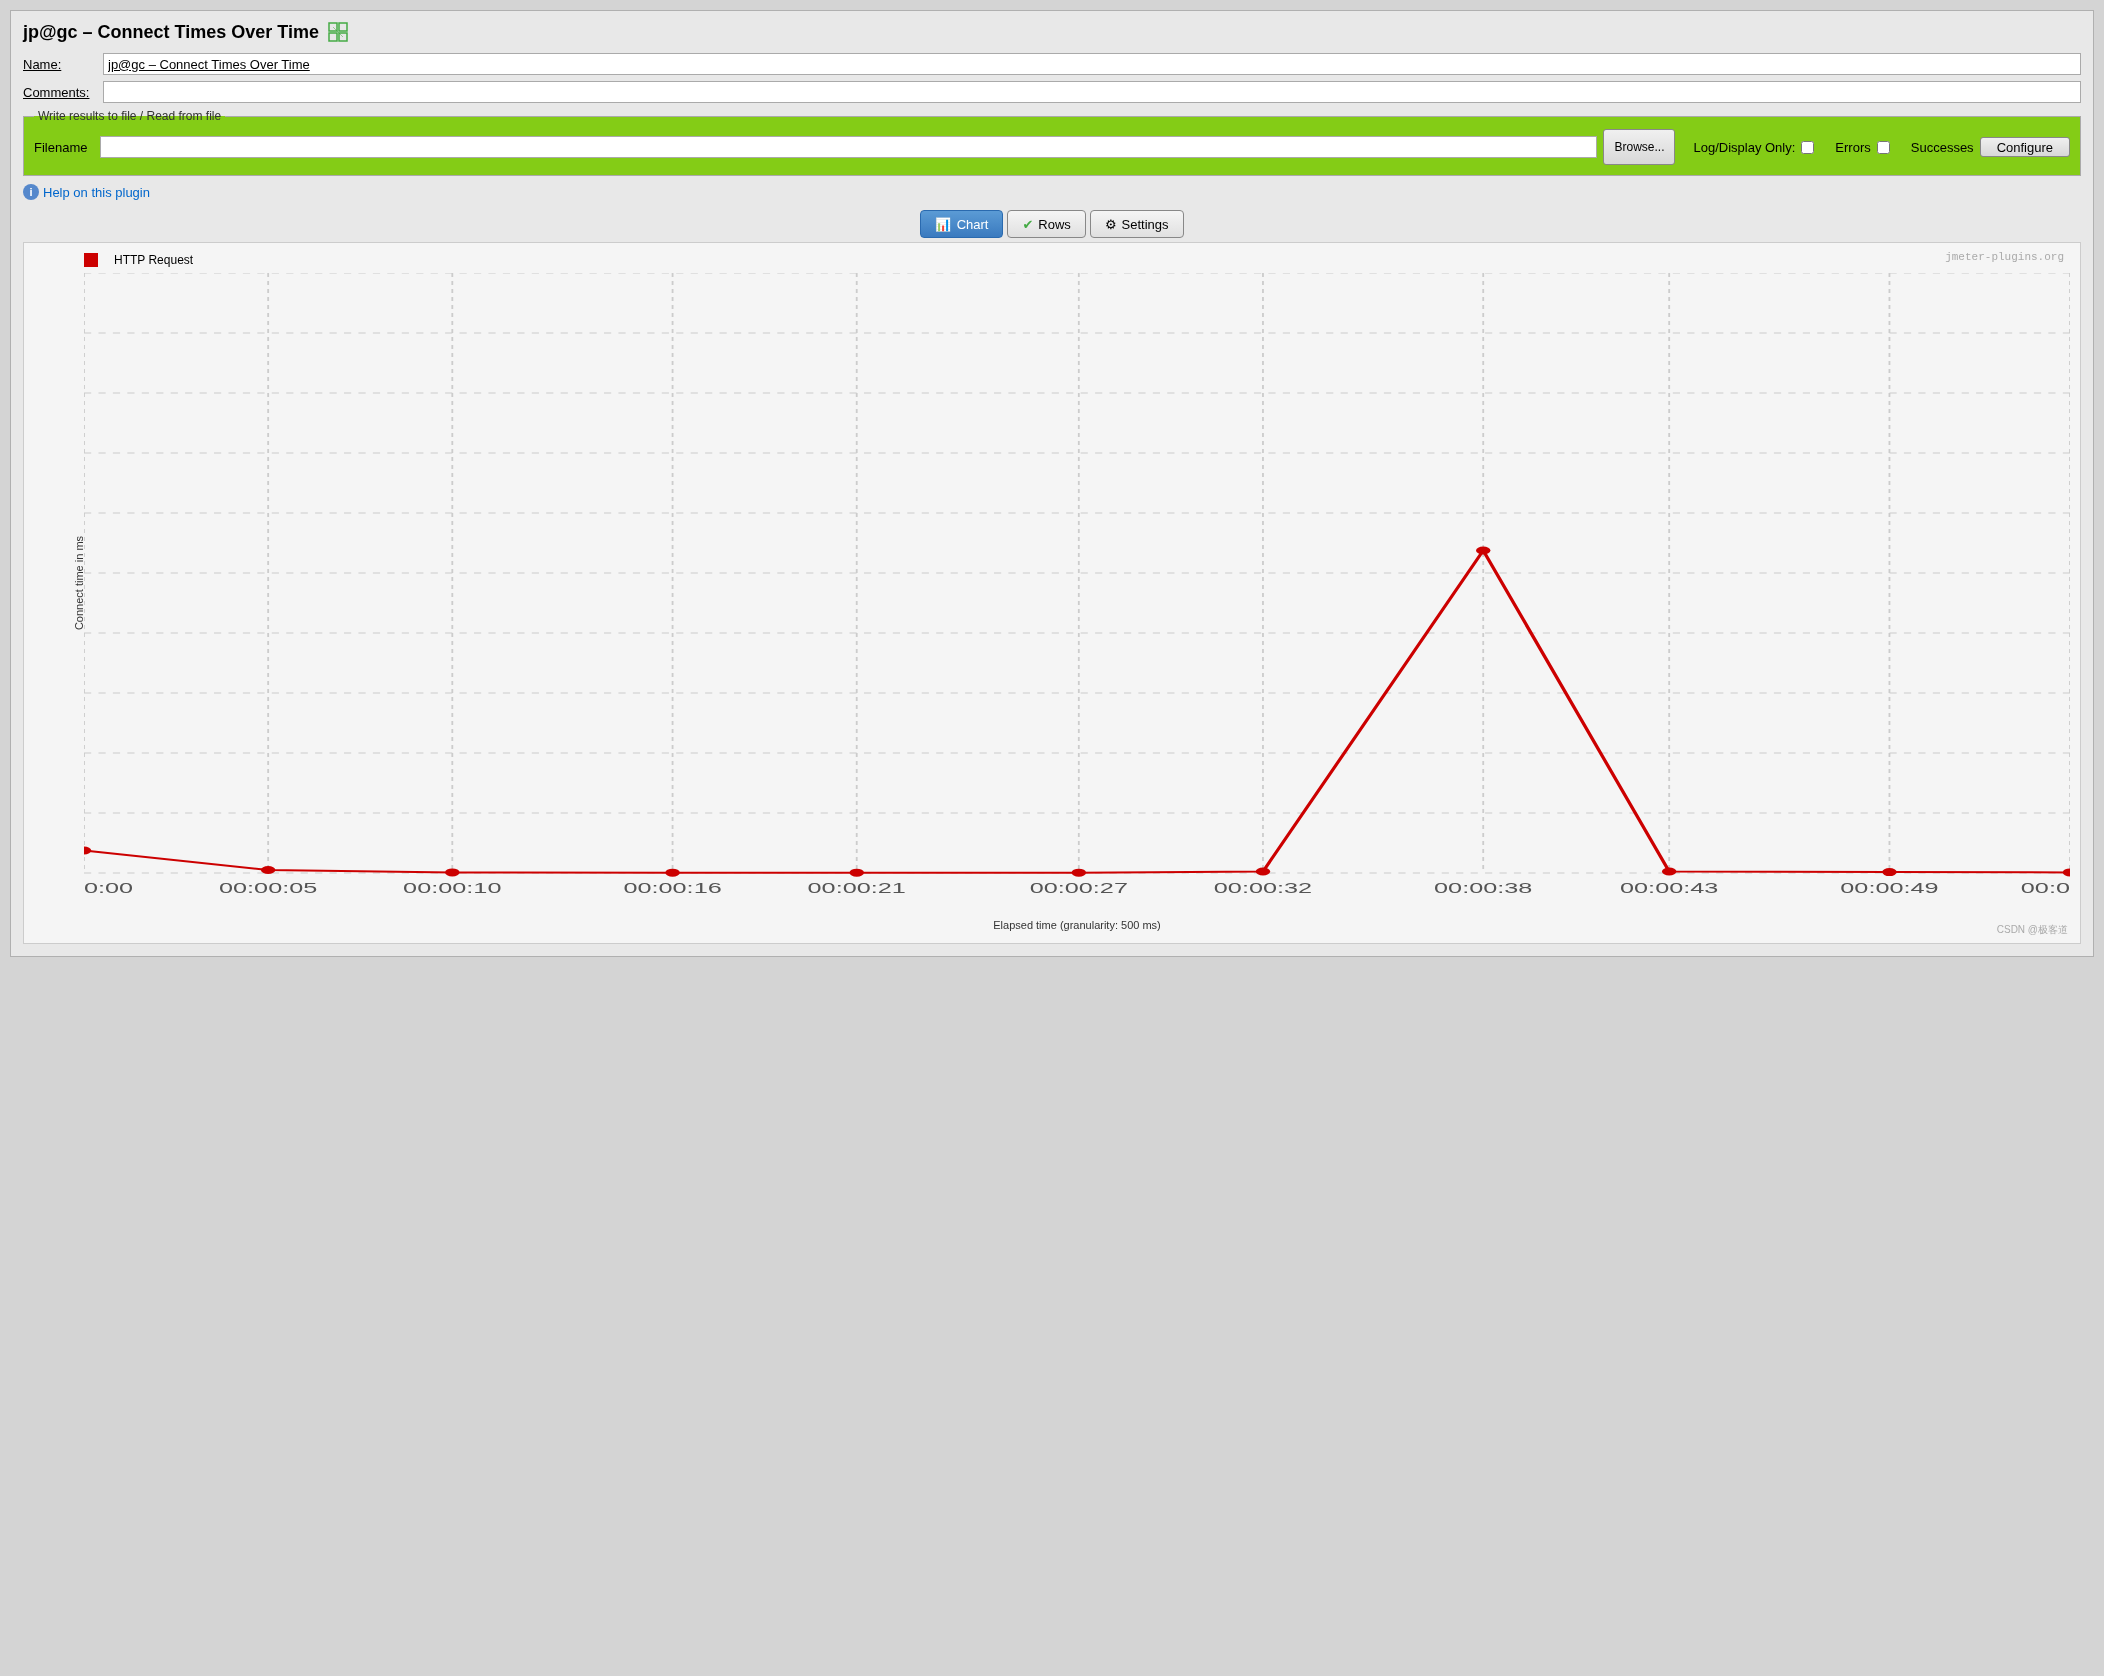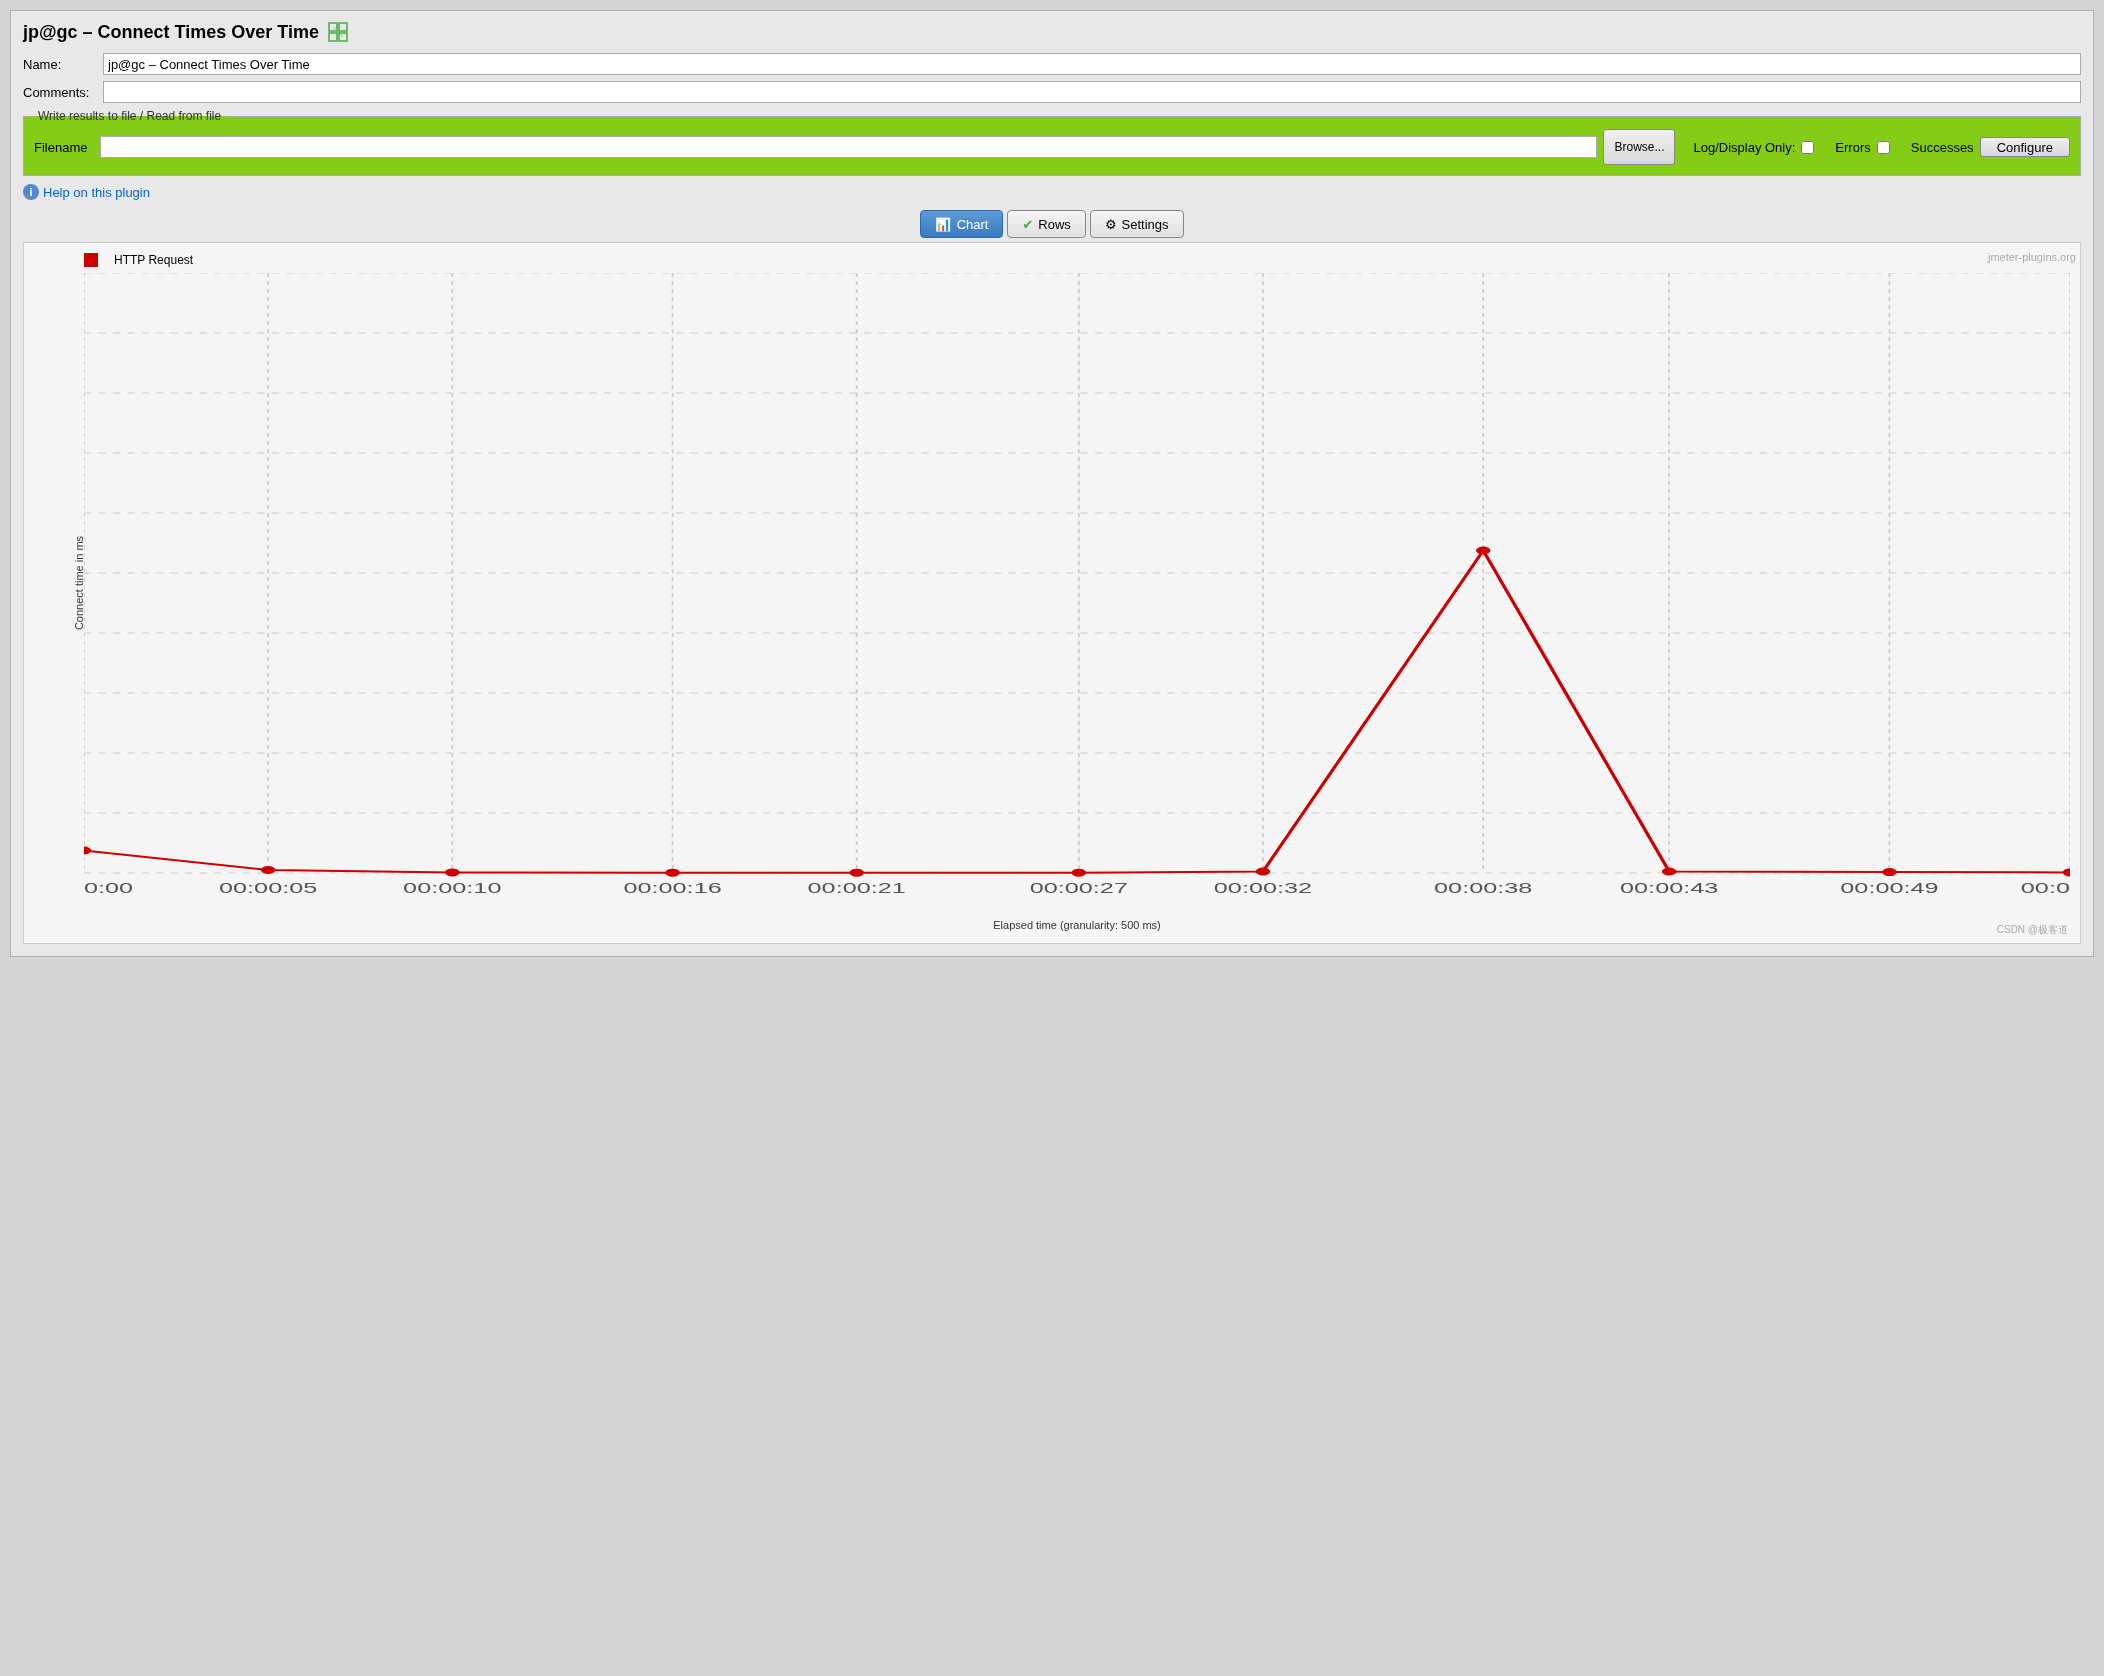--- a/index.html
+++ b/index.html
@@ -30,20 +30,21 @@
       width: 22px;
       height: 22px;
       display: inline-flex;
       align-items: center;
       justify-content: center;
     }
     .field-row {
       display: flex;
       align-items: center;
       margin-bottom: 6px;
+      text-decoration: underline;
     }
     .field-label {
       font-size: 13px;
       color: #000;
       min-width: 80px;
     }
     .field-input {
       flex: 1;
       height: 22px;
       border: 1px solid #aaa;
@@ -151,23 +152,24 @@
     }
     .chart-container {
       background: #f5f5f5;
       border: 1px solid #ccc;
       position: relative;
       padding: 10px 10px 50px 60px;
     }
     .chart-watermark {
       position: absolute;
       top: 8px;
-      right: 4px;
+      right: 16px;
       font-size: 11px;
       color: #aaa;
+      font-family: Liberation Mono, monospace;
     }
     .chart-legend {
       display: flex;
       align-items: center;
       gap: 16px;
       margin-bottom: 6px;
       font-size: 12px;
     }
     .legend-color {
       width: 14px;

